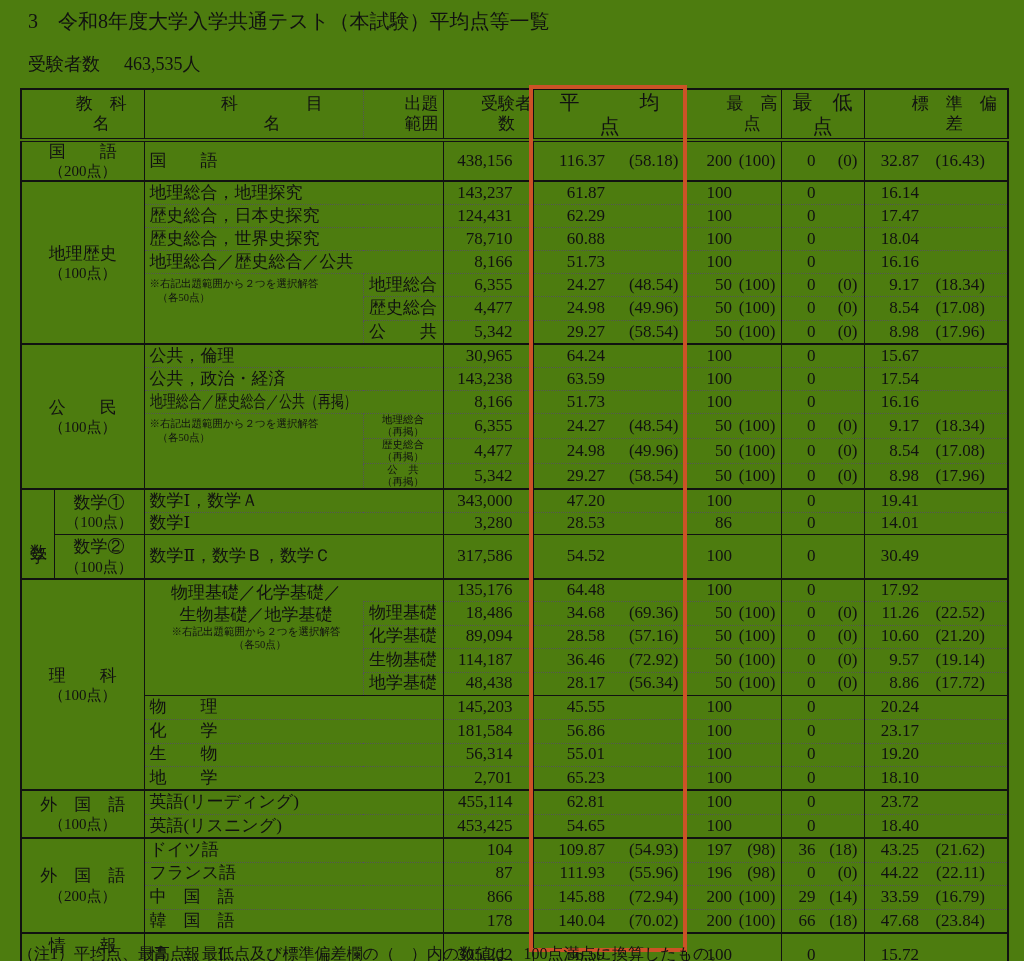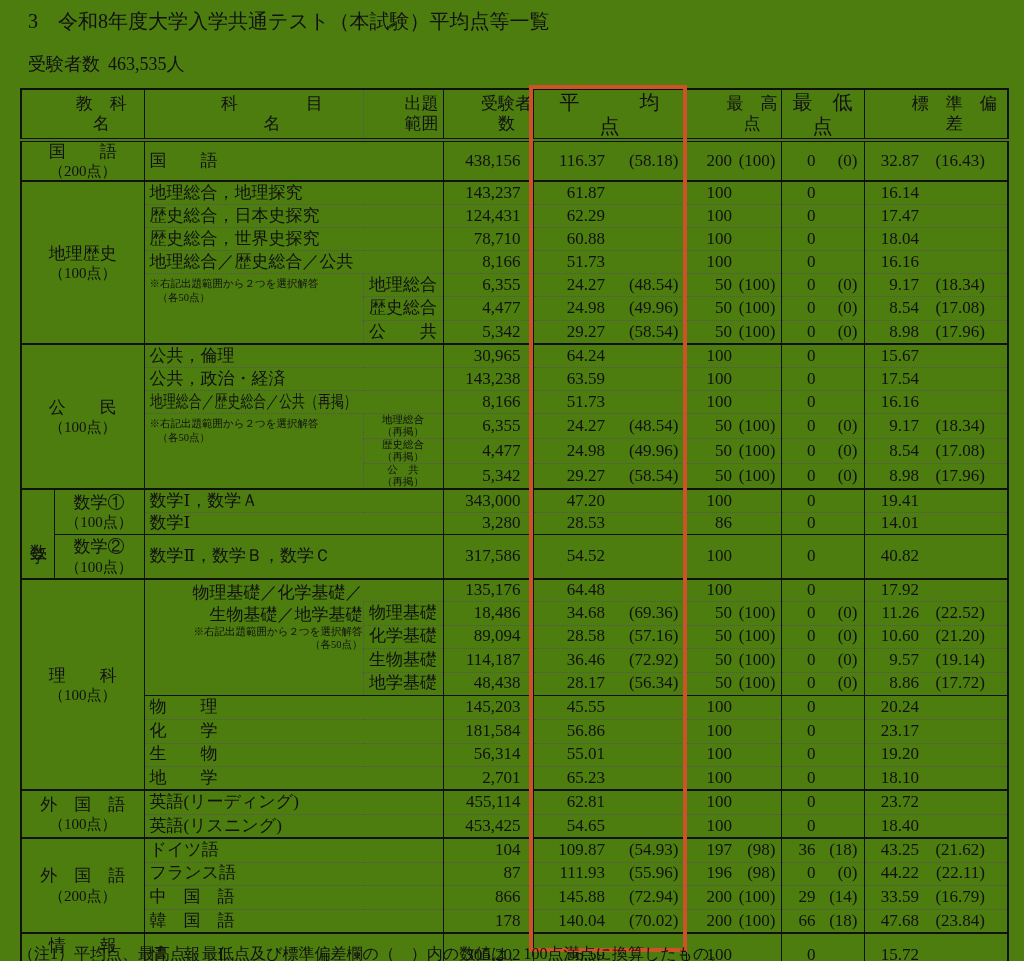--- a/index.html
+++ b/index.html
@@ -1,43 +1,43 @@
 <!DOCTYPE html>
 <html><head>
 <meta charset="utf-8">
 <style>
   html,body{margin:0;padding:0;background:#fff;}
   .page{position:relative;width:1024px;height:961px;background:#4d7c0f;color:#111;
         font-family:"Liberation Serif","DejaVu Serif",serif;overflow:hidden;}
   .title{position:absolute;left:28px;top:8px;font-size:20px;white-space:pre;}
   .examinees{position:absolute;left:28px;top:52px;font-size:18px;}
-  .examinees .val{margin-left:8px;}
+  .examinees .val{margin-left:24px;}
   .footnote{position:absolute;left:18px;top:944px;font-size:16px;white-space:pre;}
   table.t{position:absolute;left:20px;top:88px;border-collapse:collapse;table-layout:fixed;
           width:989px;border:2px solid #111;}
   td{border-left:1px solid #111;border-top:1px solid #111;border-right:0;border-bottom:0;
      padding:0;margin:0;vertical-align:middle;text-align:center;font-size:17px;line-height:1.2;overflow:hidden;}
   .bt-dot{border-top:1px dotted #555;}
   .bt-sec{border-top:2px solid #111;}
   .bt-dbl{border-top:4px double #111;}
   .bl-dot{border-left:1px dotted #555;}
   .bl-no{border-left:0;}
   .kam{text-align:left;padding-left:5px;}
-  .num{text-align:right;padding-right:12px;}
+  .num{text-align:right;padding-right:20px;}
   .pair{display:flex;justify-content:flex-end;align-items:center;}
   .pv,.pp{text-align:right;white-space:pre;}
   .avg .pv{width:72px}.avg .pp{width:74px;margin-right:7px}
   .max .pv{width:46px}.max .pp{width:44px;margin-right:5px}
   .min .pv{width:34px}.min .pp{width:42px;margin-right:6px}
   .sd  .pv{width:62px}.sd  .pp{width:75px;margin-right:22px}
   .kyoka .l2{font-size:15px;}
   .vert{writing-mode:vertical-rl;margin:0 auto;letter-spacing:4px;font-size:17px;}
   .notecell{vertical-align:top;text-align:left;padding:3px 0 0 5px;font-size:10.5px;line-height:1.35;}
   .notecell .ind{padding-left:8px;}
-  .rika{vertical-align:top;text-align:right;padding:2px 0 0 5px;}
+  .rika{vertical-align:top;text-align:center;padding:2px 0 0 5px;}
   .rika .big{font-size:17px;line-height:1.25;}
   .rika .sm{font-size:10.5px;line-height:1.3;}
   .rika .ind{padding-left:8px;}
   .sm2{font-size:10.5px;line-height:1.15;}
   .sx{display:inline-block;transform:scaleX(0.76);transform-origin:0 50%;white-space:nowrap;}
   .hl{position:absolute;left:529px;top:85px;width:158px;height:867px;border:4px solid #cc5227;
       box-sizing:border-box;pointer-events:none;}
   .hdr{font-size:17px;padding-left:37px;}
   .hdr-s{font-size:20px;}
 </style>
@@ -584,21 +584,21 @@
             </div>
           </td>
       <td class="min">
             <div class="pair">
               <span class="pv">0</span>
               <span class="pp"></span>
             </div>
           </td>
       <td class="sd">
             <div class="pair">
-              <span class="pv">40.82</span>
+              <span class="pv">30.49</span>
               <span class="pp"></span>
             </div>
           </td>
     </tr>
 
     <tr style="height:20px">
       <td colspan="2" rowspan="9" class="kyoka bt-sec">
         <div>理　　科</div>
         <div class="l2">（100点）</div>
       </td>

